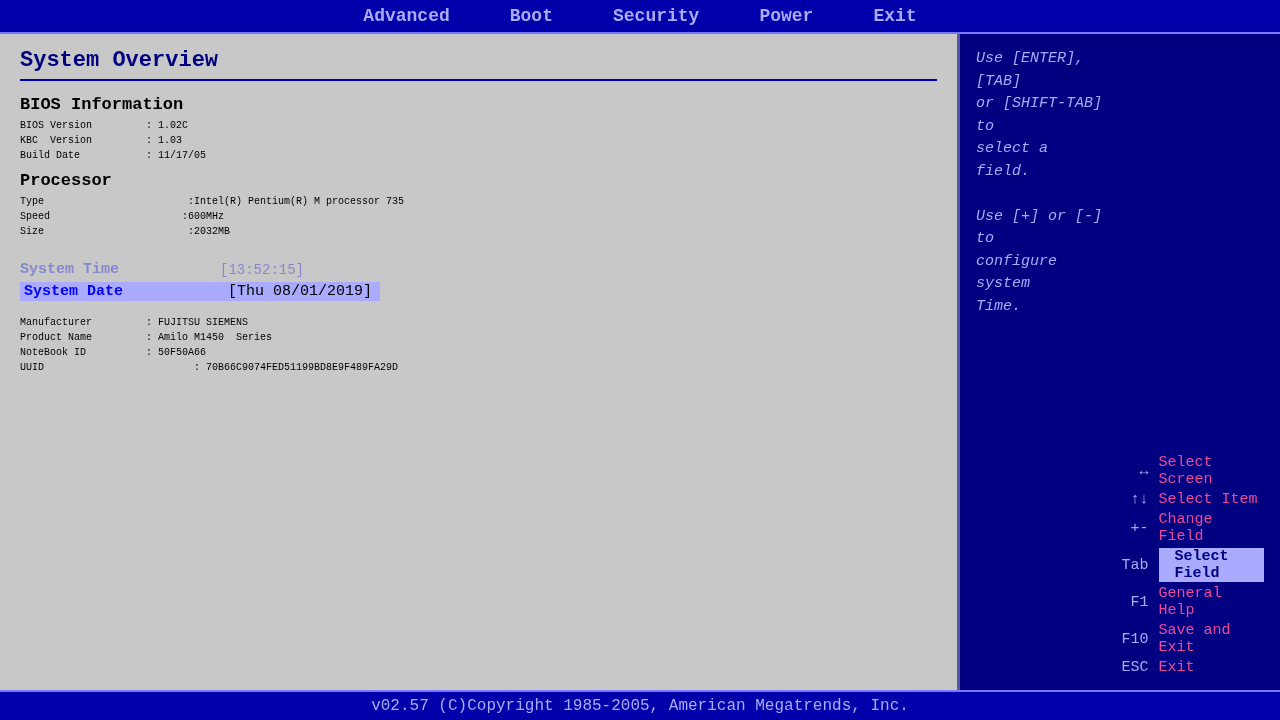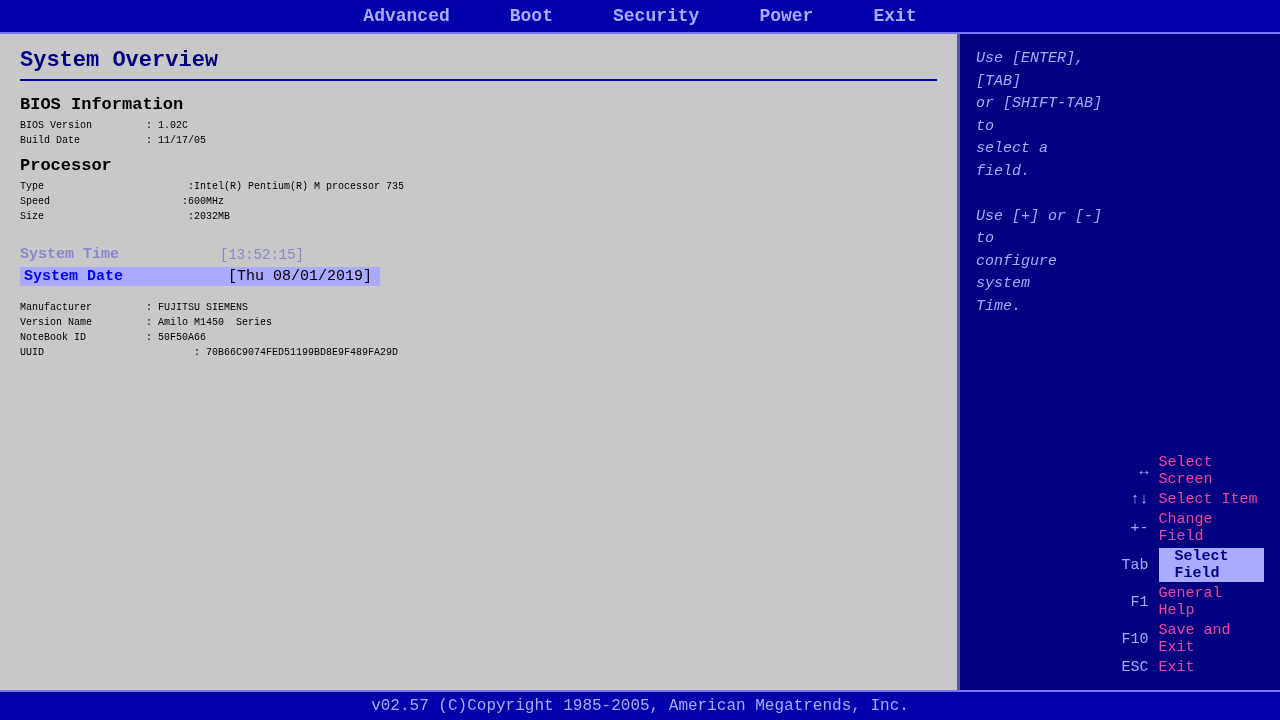--- a/index.html
+++ b/index.html
@@ -215,20 +215,24 @@
 
       <div class="section-title">System Overview</div>
       <hr class="section-divider">
 
       <div class="subsection-title">BIOS Information</div>
       <div class="info-row">
         <span class="info-label">BIOS Version</span>
         <span>&nbsp;: 1.02C</span>
       </div>
       <div class="info-row">
+        <span class="info-label">KBC&nbsp; Version</span>
+        <span>&nbsp;: 1.03</span>
+      </div>
+      <div class="info-row">
         <span class="info-label">Build Date&nbsp;&nbsp;</span>
         <span>&nbsp;: 11/17/05</span>
       </div>
 
       <div class="subsection-title">Processor</div>
       <div class="info-row">
         <span class="info-label">Type</span>
         <span>&nbsp;&nbsp;&nbsp;&nbsp;&nbsp;&nbsp;&nbsp;&nbsp;:Intel(R) Pentium(R) M processor 735</span>
       </div>
       <div class="info-row">
@@ -249,21 +253,21 @@
       <div class="system-date-row">
         <span class="system-date-label">System Date</span>
         <span class="system-date-value">[Thu 08/01/2019]</span>
       </div>
 
       <div class="info-row">
         <span class="info-label">Manufacturer</span>
         <span>&nbsp;: FUJITSU SIEMENS</span>
       </div>
       <div class="info-row">
-        <span class="info-label">Version Name</span>
+        <span class="info-label">Product Name</span>
         <span>&nbsp;: Amilo M1450&nbsp; Series</span>
       </div>
       <div class="info-row">
         <span class="info-label">NoteBook ID&nbsp;</span>
         <span>&nbsp;: 50F50A66</span>
       </div>
       <div class="info-row">
         <span class="info-label">UUID</span>
         <span>&nbsp;&nbsp;&nbsp;&nbsp;&nbsp;&nbsp;&nbsp;&nbsp;&nbsp;: 70B66C9074FED51199BD8E9F489FA29D</span>
       </div>

